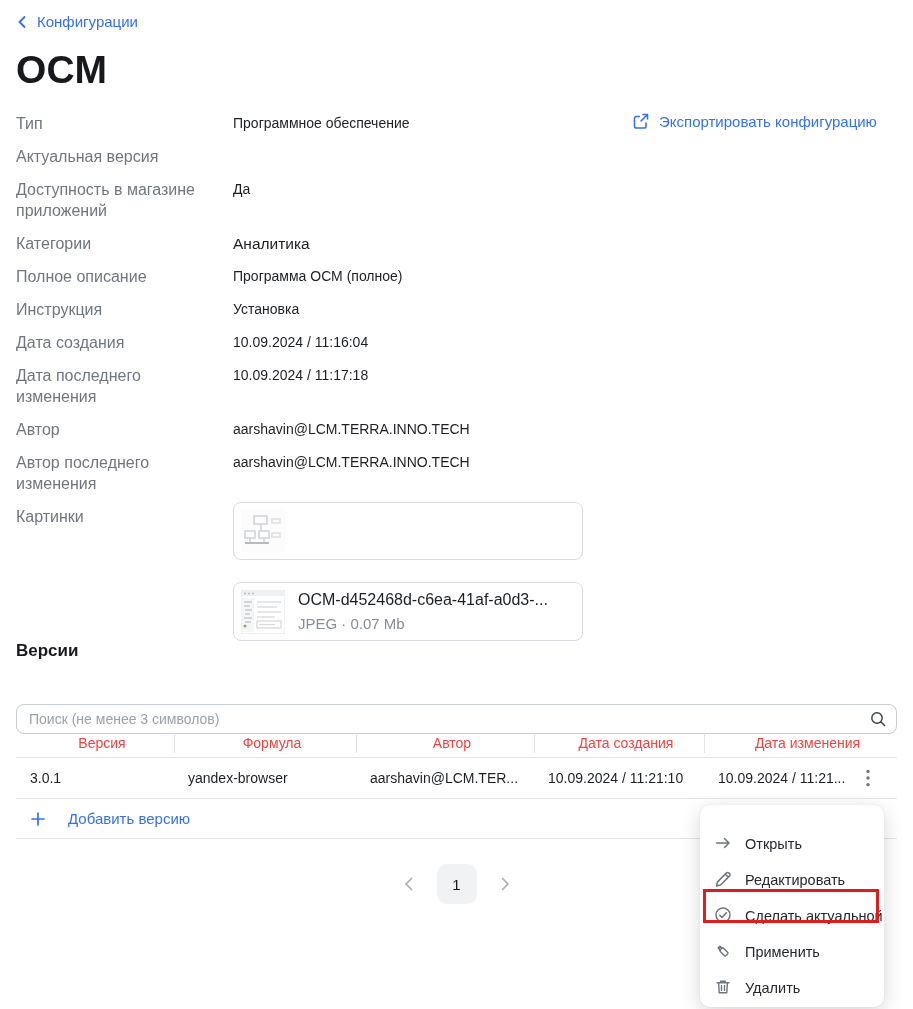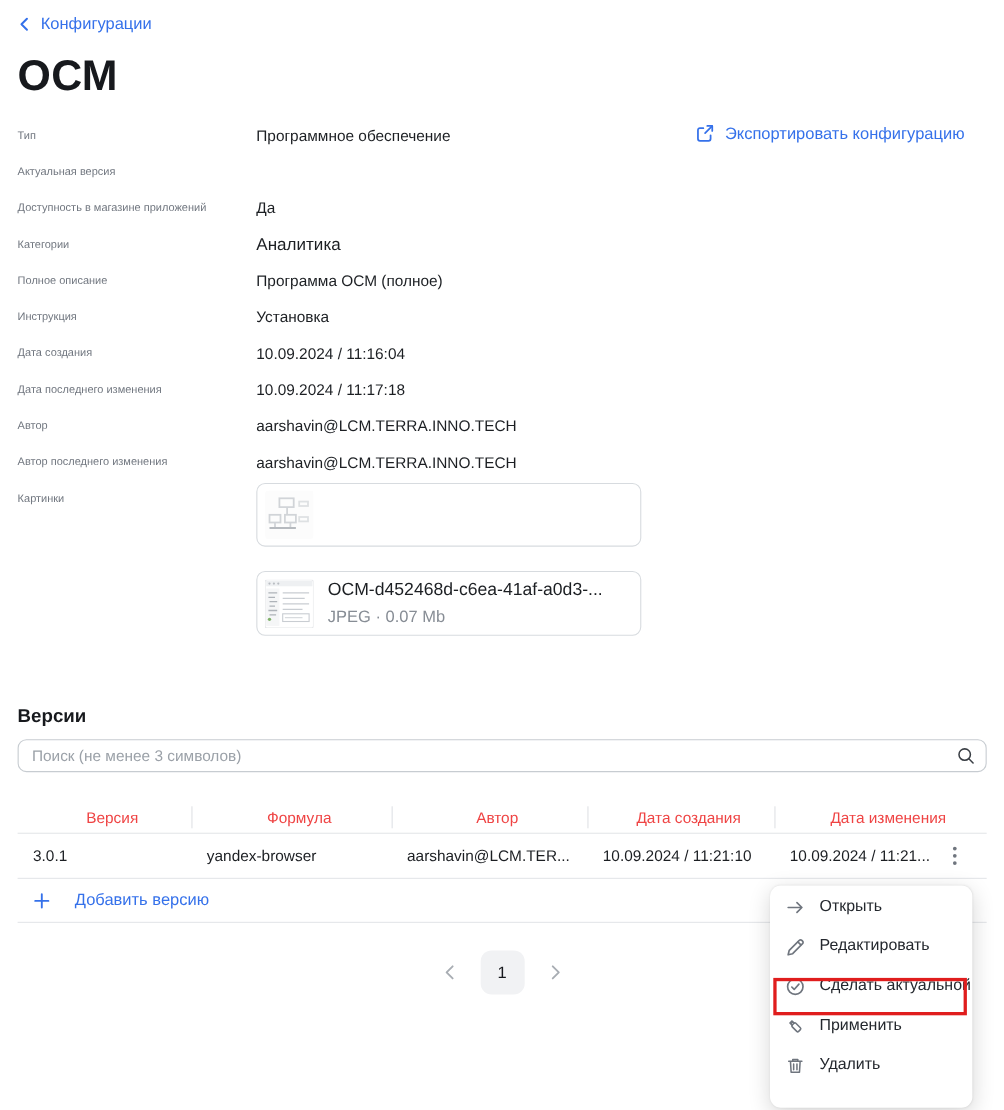--- a/index.html
+++ b/index.html
@@ -14,40 +14,40 @@
   
   .back-link { position:absolute; left:16px; top:13px; display:flex; align-items:center; gap:9px;
     color:var(--accent); font-size:15px; cursor:pointer; }
 
   
   .page-title { position:absolute; left:16px; top:48px; font-size:39px; font-weight:700; color:#17191D; letter-spacing:.2px; }
 
   
   .details { position:absolute; left:16px; top:113px; width:881px; }
   .drow { display:flex; margin-bottom:12px; }
-  .dlabel { width:217px; min-width:217px; padding-right:17px; color:#70767F; font-size:10px; line-height:21px; }
+  .dlabel { width:217px; min-width:217px; padding-right:17px; color:#70767F; font-size:16px; line-height:21px; }
   .dvalue { font-size:14px; line-height:21px; color:#1C1F23; }
   .dvalue.emphasis { font-size:15.5px; font-weight:500; }
 
   
   .export-btn { position:absolute; left:632px; top:112px; display:flex; align-items:center; gap:9px;
     color:var(--accent); font-size:15px; cursor:pointer; }
 
   
   .cards { margin-top:-4px; }
   .card { width:350px; border:1px solid #D7DBDF; border-radius:8px; background:#fff;
     padding:6px 10px 6px 7px; display:flex; align-items:center; gap:13px; margin-bottom:22px; cursor:pointer; }
   .card:last-child { margin-bottom:0; }
   .thumb { width:44px; height:44px; flex:none; }
   .card-name { font-size:16px; color:#1C1F23; white-space:nowrap; overflow:hidden; max-width:268px; }
   .card-meta { font-size:15px; color:#878D95; margin-top:3px; }
 
   
   .versions-title { position:absolute; left:16px; top:641px; font-size:17px; font-weight:700; color:#17191D; }
-  .search-wrap { position:absolute; left:16px; top:672px; width:881px; height:28px; }
+  .search-wrap { position:absolute; left:16px; top:704px; width:881px; height:28px; }
   .search-input { width:100%; height:30px; border:1px solid #C7CCD1; border-radius:8px;
     padding:0 38px 0 12px; font-size:14px; color:#1C1F23; font-family:inherit; outline:none; background:#fff; }
   .search-input::placeholder { color:#9BA1A8; }
   .search-icon { position:absolute; right:10px; top:6px; }
 
   
   .vtable { position:absolute; left:16px; top:728px; width:881px; }
   .thead { display:grid; grid-template-columns:158px 182px 178px 170px 1fr; padding-top:5px; height:30px;
     border-bottom:1px solid #E4E6E9; }
   .th { font-size:14px; font-weight:400; color:#ef4444; padding-left:14px; line-height:20px; height:20px; white-space:nowrap;text-align:center; }
@@ -62,21 +62,21 @@
   
   .pagination { position:absolute; left:16px; top:864px; width:881px; height:40px;
     display:flex; justify-content:center; align-items:center; gap:15px; }
   .page-chevron { cursor:pointer; padding:2px; }
   .page-current { width:40px; height:40px; border-radius:10px; background:#F1F2F4;
     display:flex; align-items:center; justify-content:center; font-size:15px; color:#17191D; cursor:pointer; }
 
   
   .context-menu { position:absolute; left:700px; top:805px; width:184px; background:#fff; border-radius:10px;
     box-shadow:0 5px 20px rgba(0,0,0,.16), 0 0 2px rgba(0,0,0,.08); padding:11px 0; z-index:10; }
-  .menu-item { display:flex; align-items:flex-start; gap:13px; height:36px; padding:0 8px 0 14px;
+  .menu-item { display:flex; align-items:flex-end; gap:13px; height:36px; padding:0 8px 0 14px;
     font-size:14.5px; color:#24282E; cursor:pointer; position:relative; white-space:nowrap; }
   .menu-item .mi-icon { flex:none; width:18px; height:18px; }
   .menu-item.highlighted::after { content:""; position:absolute; left:3px; right:5px; top:1px; bottom:1px;
     border:3px solid var(--highlight); pointer-events:none; }
 </style>
 </head>
 <body>
 
 <div class="back-link">
   <span>

